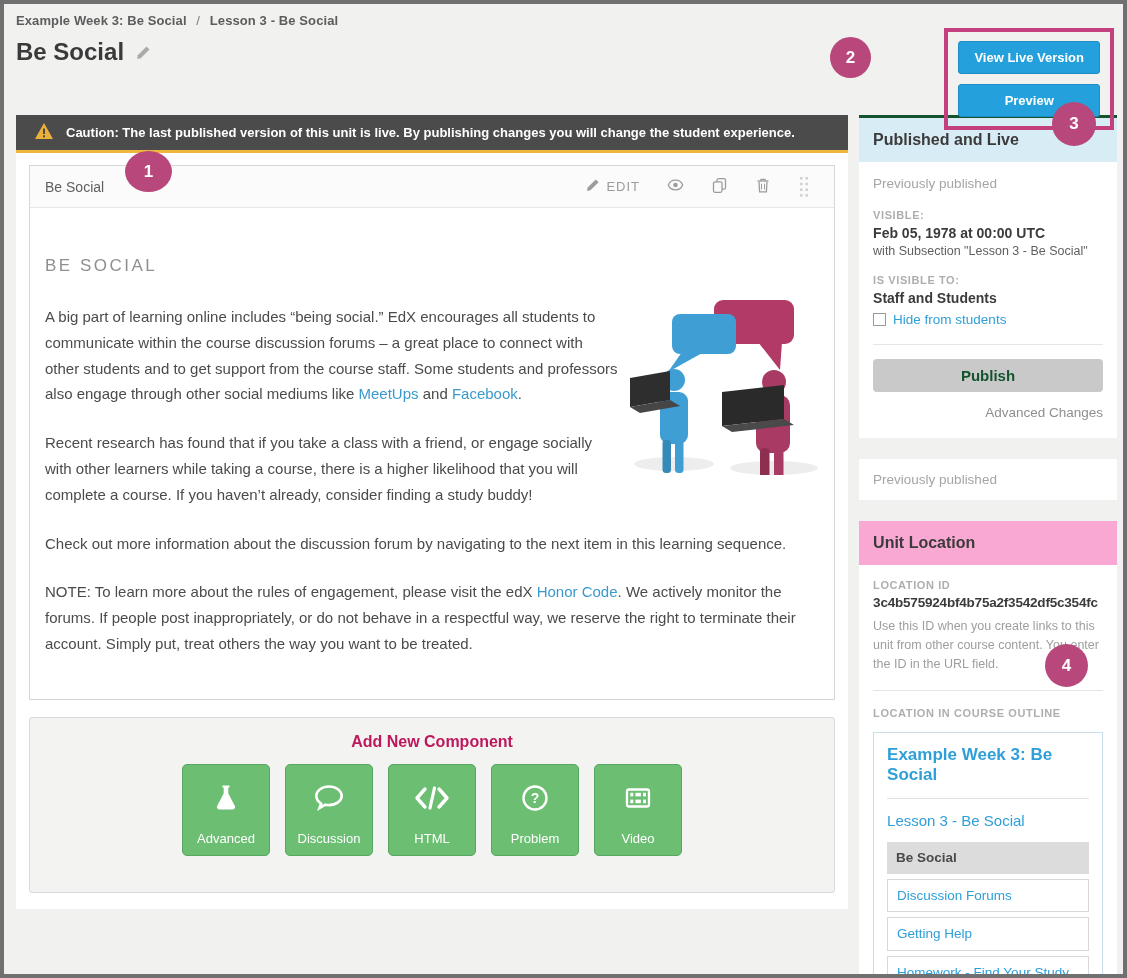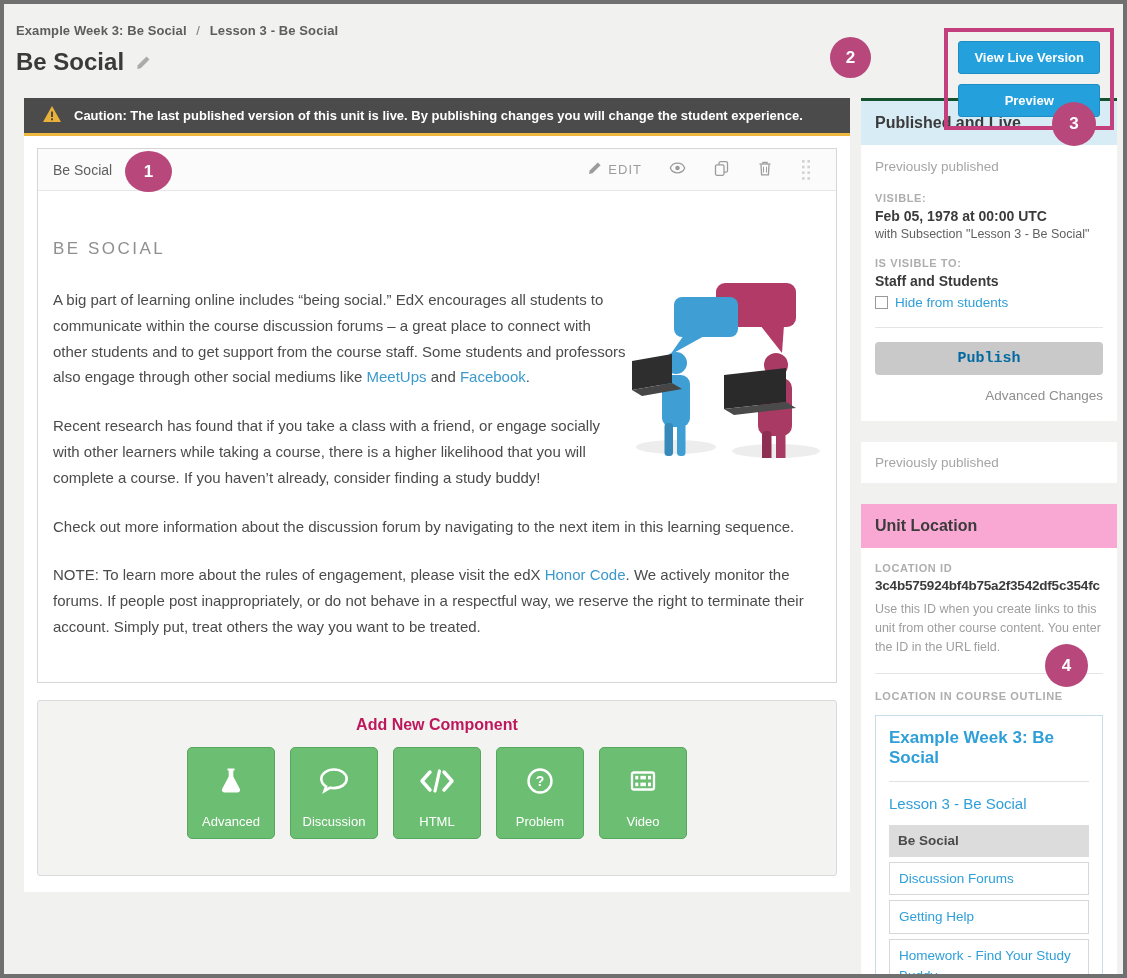--- a/index.html
+++ b/index.html
@@ -8,42 +8,42 @@
     font-family: "Liberation Sans", sans-serif;
     background:#f1f1f0;
     border:4px solid #707070;
     position:relative;
     overflow:hidden;
     color:#4c4c4c;
   }
   .page { padding:0 6px 0 12px; position:relative; }
 
   
-  .top-header { position:relative; height:94px; padding-top:19px; }
+  .top-header { position:relative; height:111px; padding-top:9px; }
   .breadcrumb { font-size:13px; font-weight:700; color:#5d5d5d; letter-spacing:.1px; }
   .breadcrumb .crumb { cursor:pointer; }
   .breadcrumb .sep { margin:0 6px; color:#7a7a7a; font-weight:400; }
   .title-row { display:flex; align-items:center; gap:12px; margin-top:10px; }
   .page-title { font-size:24px; font-weight:700; color:#3a3a3a; }
   .title-edit-icon svg { display:block; }
 
   .header-actions {
     position:absolute; top:24px; right:3px;
     border:4px solid #c33f7e;
     padding:9px 10px; display:flex; gap:10px; background:transparent;flex-direction:column;
   }
   .btn-blue {
     background:#24a0dc; color:#fff; font-weight:700; font-size:13px;
     border:1px solid #1d8ec5; border-radius:3px; padding:8px 15px;
     font-family:"Liberation Sans", sans-serif; cursor:pointer; white-space:nowrap;
   }
 
   
   .columns { display:flex; gap:11px; align-items:flex-start; }
-  .left-col { width:842px;margin-left:8px; }
+  .left-col { width:842px; }
   .sidebar  { width:261px; }
 
   
   .warning-banner {
     background:#4b4b4b; border-bottom:3px solid #edb83d;
     height:38px; display:flex; align-items:center; gap:13px; padding:0 19px;
     color:#fff; font-size:13px; font-weight:700;
   }
   
   .left-white { background:#fff; padding:12px 13px 16px; min-height:739px; }
@@ -89,21 +89,21 @@
   .side-label { font-size:11px; font-weight:700; color:#aeaeae; letter-spacing:.6px; margin-bottom:4px; }
   .side-value { font-size:14px; font-weight:700; color:#3b3b3b; }
   .side-sub { font-size:12.5px; color:#5f5f5f; margin-top:3px; }
   .spacer16 { height:16px; } .spacer18 { height:18px; }
   .hide-row { display:flex; align-items:center; gap:7px; margin-top:6px; }
   .checkbox { width:13px; height:13px; border:1px solid #9a9a9a; background:#fff; display:inline-block; cursor:pointer; }
   .link-blue { color:#2e9fd9; font-size:13.5px; text-decoration:none; cursor:pointer; }
   .publish-zone { border-top:1px solid #e5e5e5; margin-top:17px; padding:14px 0 4px; }
   .publish-btn {
     width:100%; height:33px; background:#c9c9c9; border:none; border-radius:4px;
-    color:#0369a1; font-size:15px; font-weight:700; font-family:Liberation Mono, monospace;
+    color:#14532d; font-size:15px; font-weight:700; font-family:Liberation Sans, sans-serif;
   }
   .discard-link { display:block; text-align:right; color:#8f8f8f; font-size:13.5px; margin-top:13px; text-decoration:none; cursor:pointer; }
   .history-card .side-body { padding:13px 14px; }
   .loc-id { font-size:13.5px; font-weight:700; color:#3b3b3b; letter-spacing:-.2px; white-space:nowrap; margin-bottom:7px; }
   .loc-help { font-size:12.5px; color:#9e9e9e; line-height:1.5; }
   .outline-zone { border-top:1px solid #e5e5e5; margin-top:17px; padding-top:16px; }
   .outline-box { margin-top:13px; border:1px solid #c7dde9; padding:12px 13px 14px; }
   .outline-section { font-size:17px; font-weight:700; color:#2e9fd9; padding-bottom:13px; border-bottom:1px solid #e2e2e2; margin-bottom:13px; cursor:pointer; }
   .outline-subsection { font-size:15px; color:#2e9fd9; margin-bottom:13px; cursor:pointer; }
   .unit-item { font-size:13.5px; padding:6px 9px; margin-bottom:5px; line-height:1.45; }

